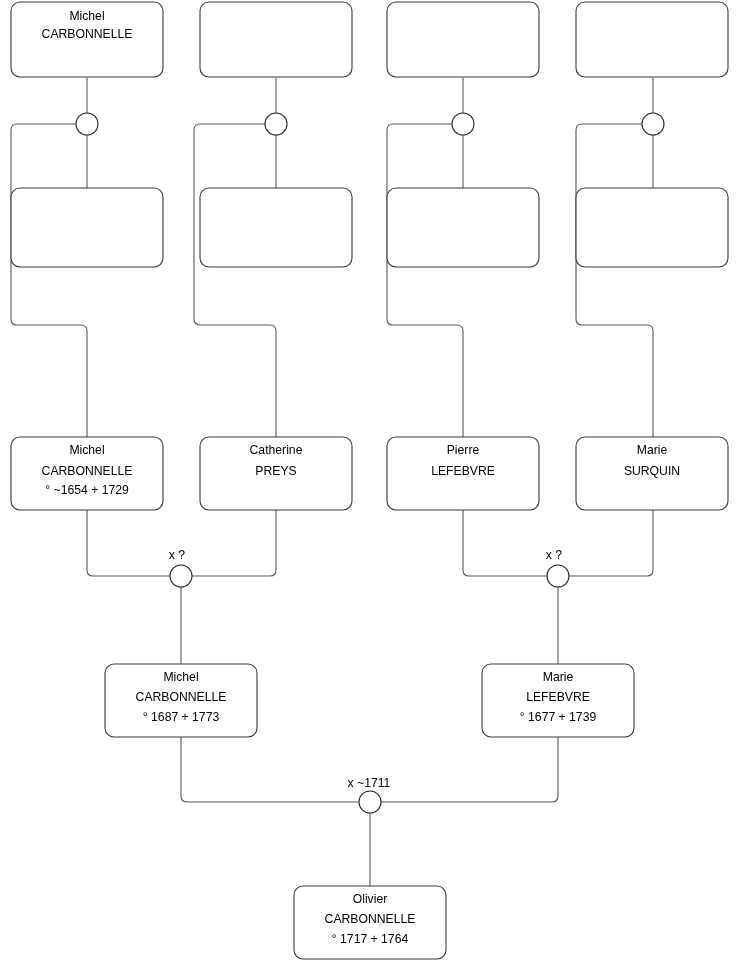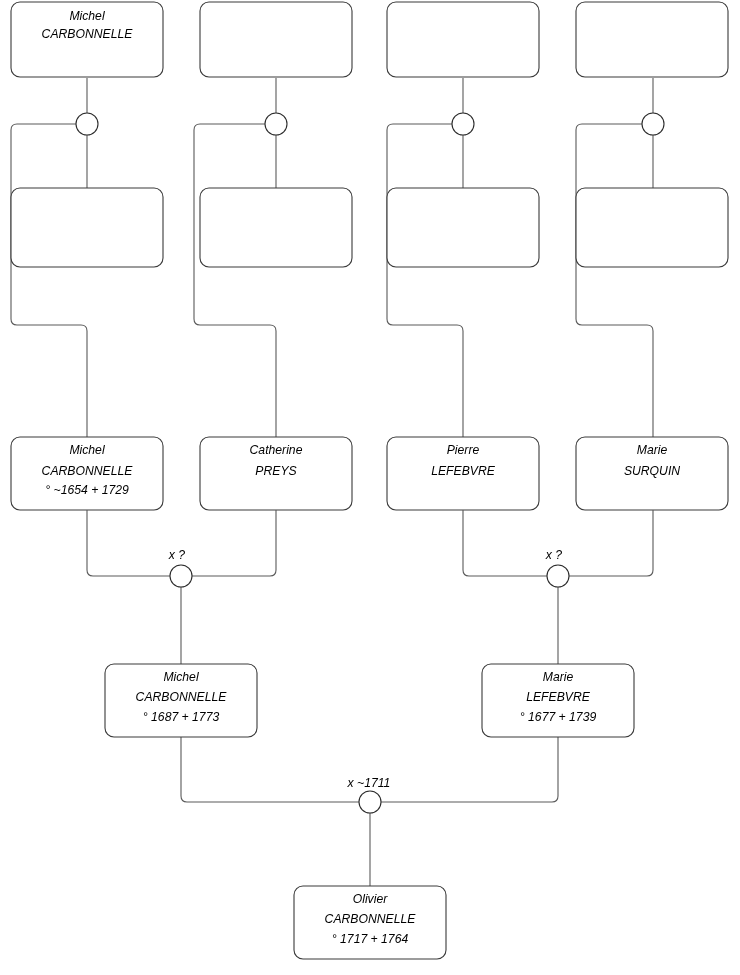--- a/index.html
+++ b/index.html
@@ -13,21 +13,20 @@
     font-family: "Liberation Sans", sans-serif;
     position: relative;
     overflow: hidden;
   }
   #chart-root {
     position: absolute;
     top: 0;
     left: 0;
     width: 740px;
     height: 975px;
-    font-style: italic;
   }
   svg#tree-svg {
     position: absolute;
     top: 0;
     left: 0;
     width: 740px;
     height: 975px;
     display: block;
   }
   .link-path {

